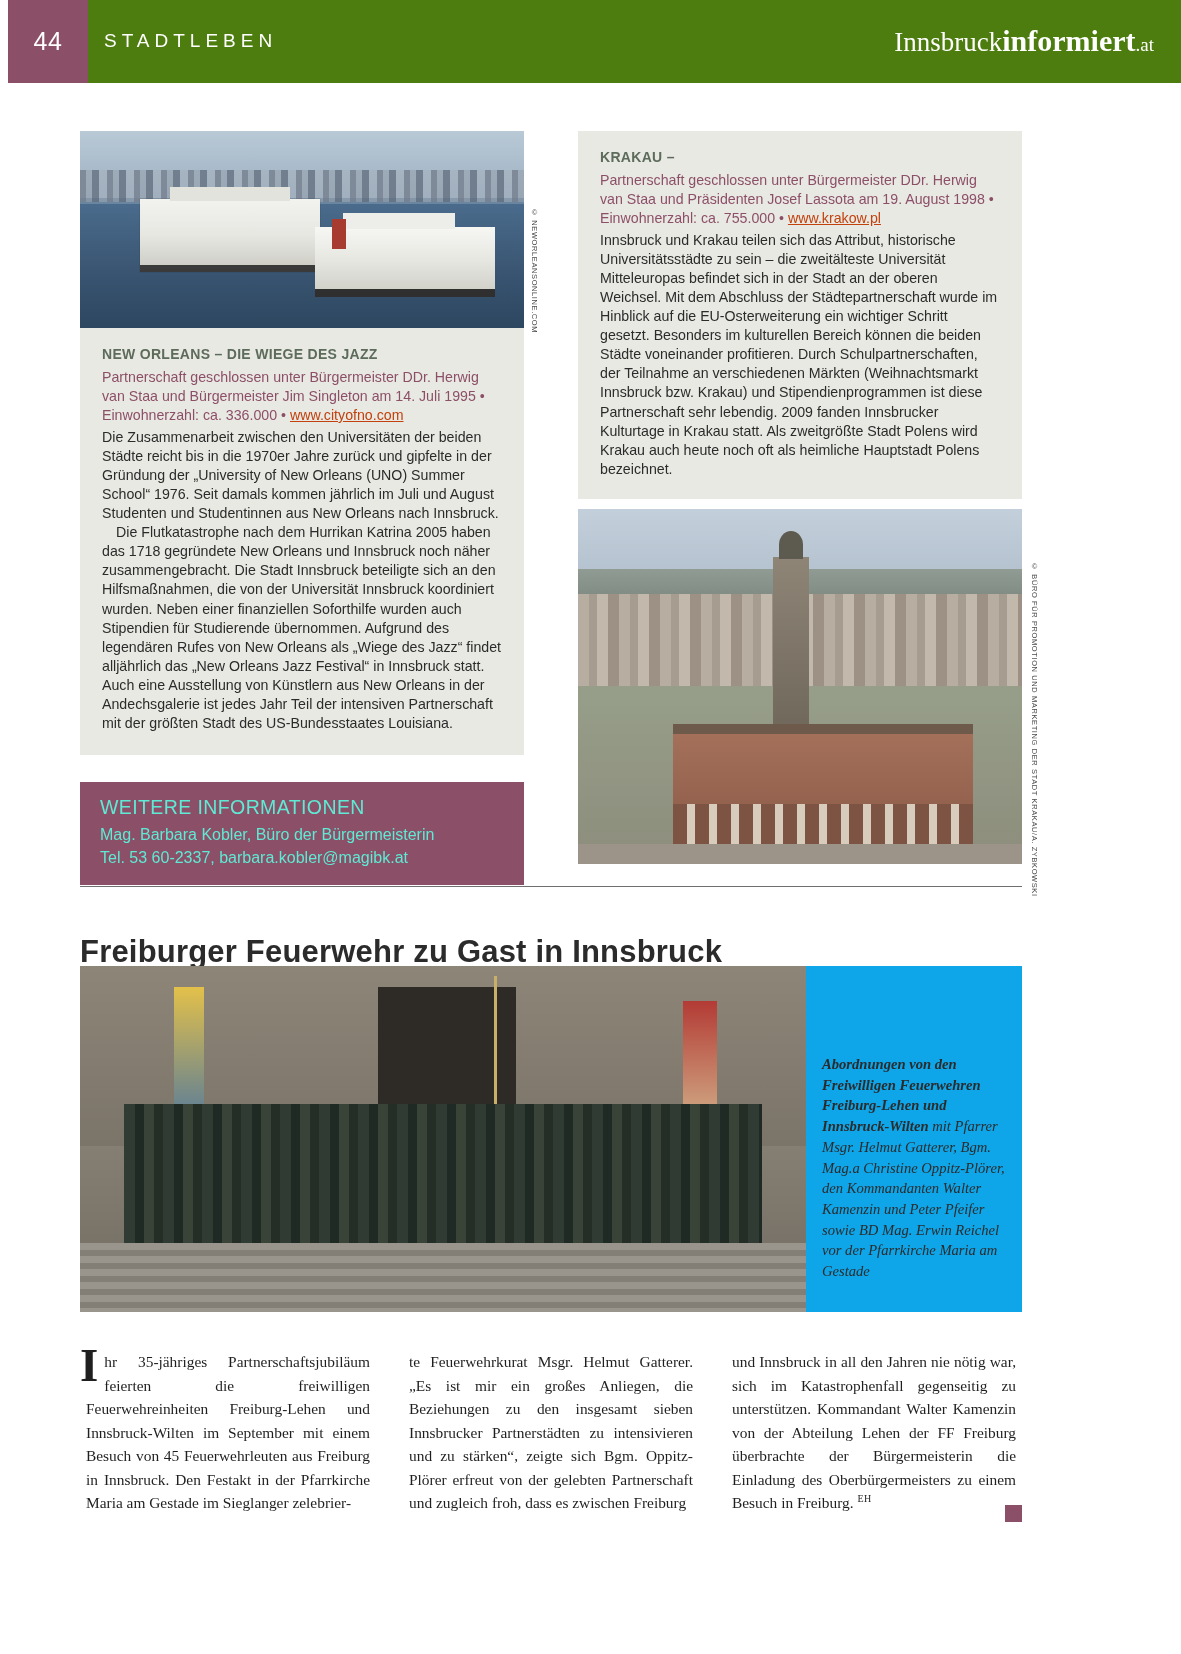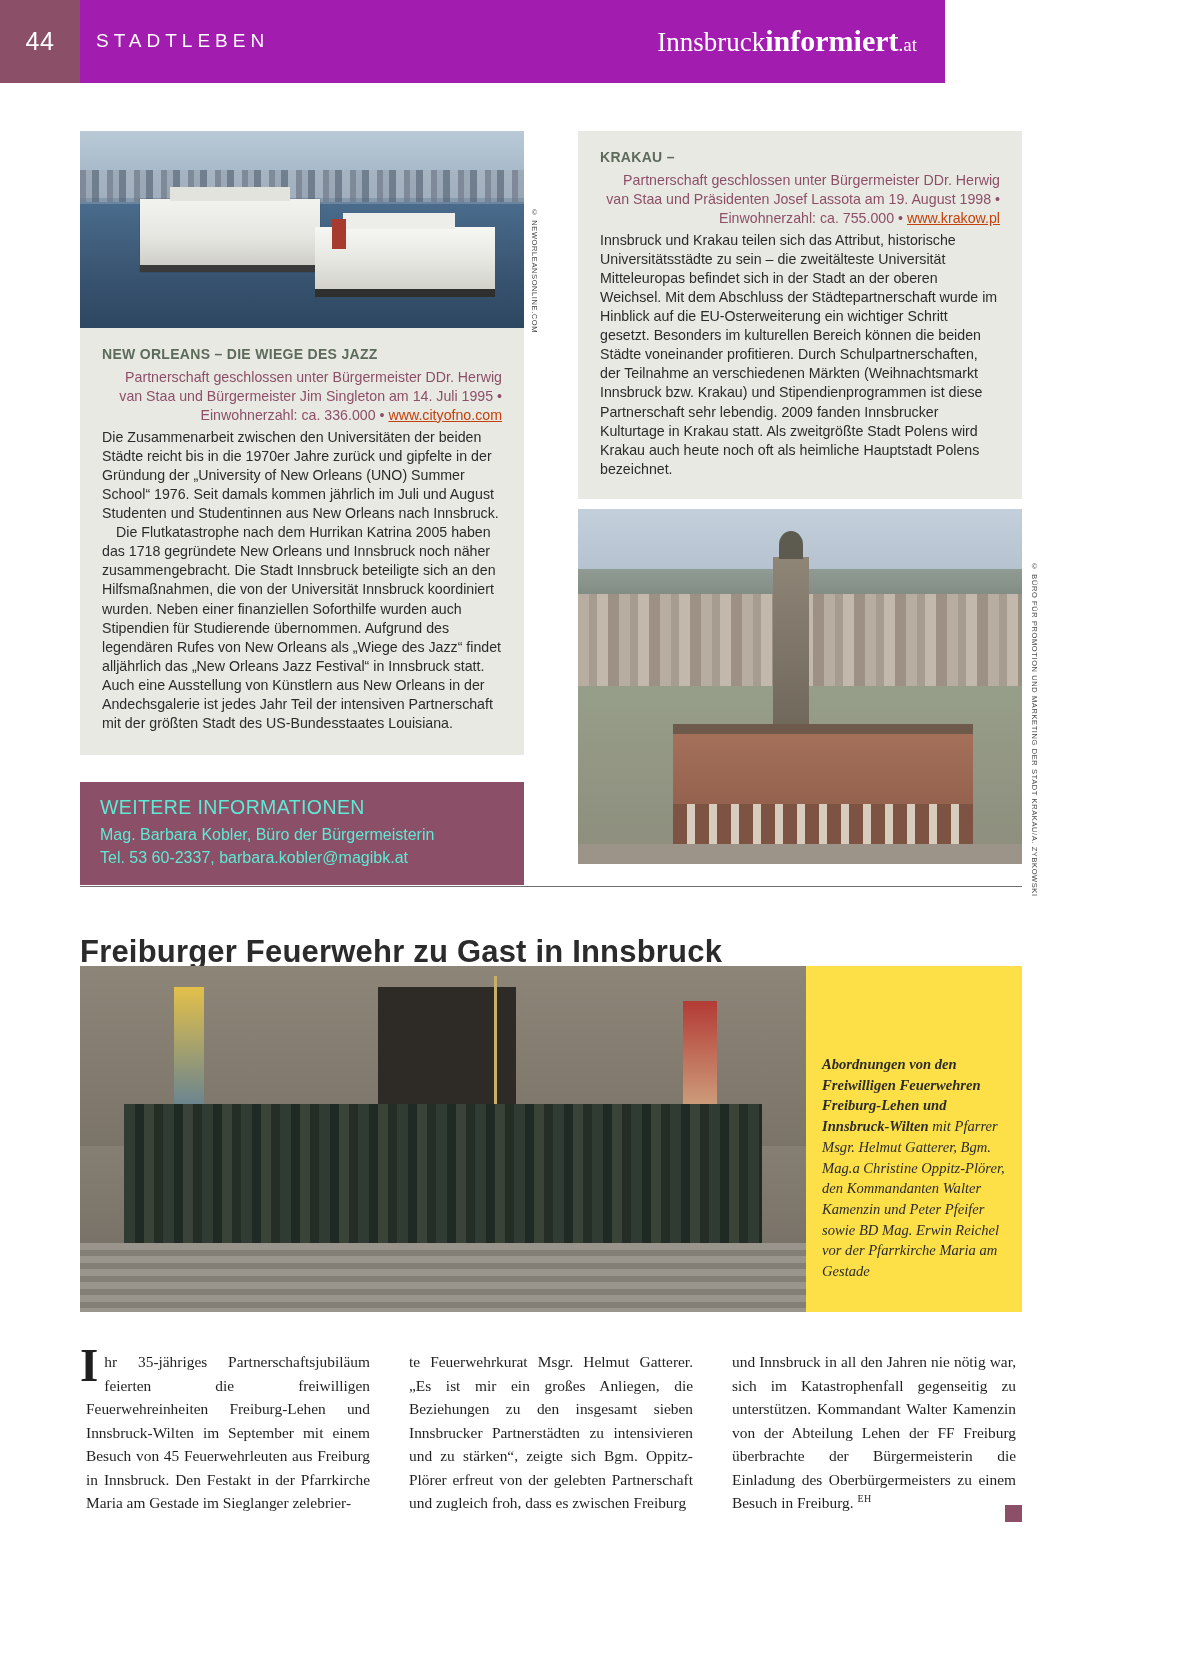--- a/index.html
+++ b/index.html
@@ -12,24 +12,24 @@
     height: 1654px;
     font-family: "Liberation Sans", sans-serif;
     color: #231f20;
     position: relative;
     overflow: hidden;
   }
 
   
   .header {
     position: absolute;
-    left: 0; top: 0;
-    width: 945px;
+    left: 8px; top: 0;
+    width: 1174px;
     height: 83px;
-    background: #a21caf;
+    background: #4d7c0f;
   }
   .header .page-num-box {
     position: absolute;
     left: 0; top: 0;
     width: 80px; height: 83px;
     background: #8c4f68;
   }
   .header .page-num {
     position: absolute;
     left: 0; top: 0;
@@ -138,21 +138,20 @@
     font-size: 14px;
     letter-spacing: 0.3px;
     margin: 0 0 5px 0;
     line-height: 1.22;
   }
   .panel-sub {
     color: #8c4f68;
     font-size: 14.2px;
     line-height: 1.33;
     margin: 0 0 3px 0;
-    text-align: right;
   }
   .panel-sub a { color: #c2410c; text-decoration: underline; }
   .panel-body {
     color: #2b2b2b;
     font-size: 14.2px;
     line-height: 1.345;
     margin: 0;
     text-align: left;
   }
   .panel-body p { margin: 0; }
@@ -301,21 +300,21 @@
     top: 1245px;
     color: #ffffff;
   }
 
   .caption-box {
     position: absolute;
     left: 806px;
     top: 966px;
     width: 216px;
     height: 346px;
-    background: #fde047;
+    background: #0ea5e9;
     box-sizing: border-box;
     padding: 88px 16px 16px 16px;
   }
   .caption-box .cap {
     font-family: "Liberation Serif", serif;
     font-style: italic;
     font-size: 14.6px;
     line-height: 1.42;
     color: #2b2b2b;
   }

